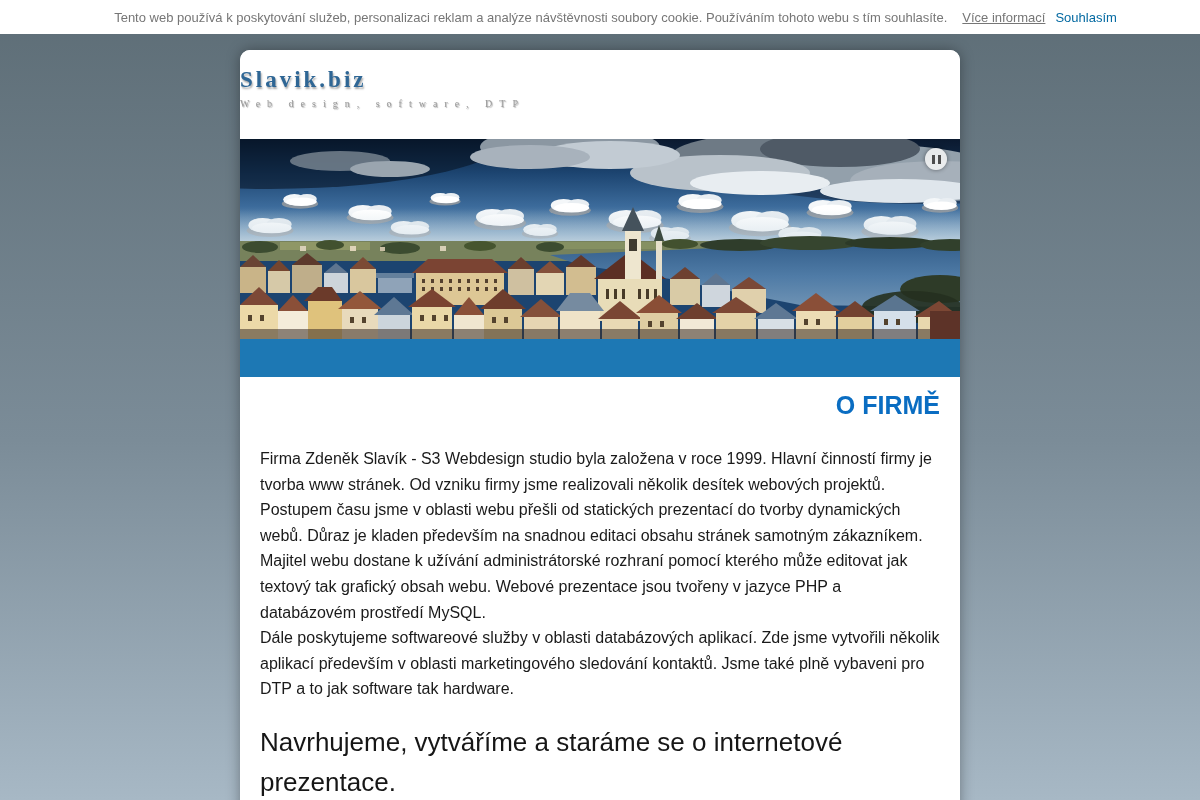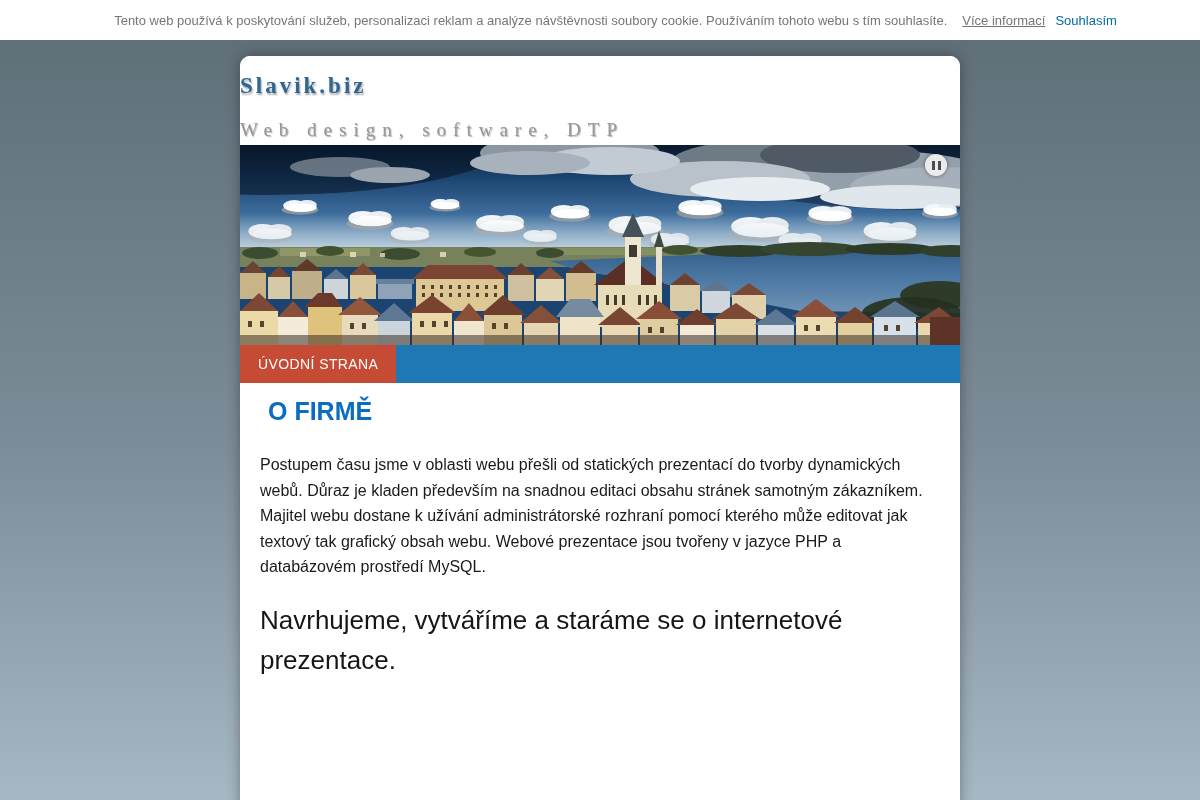--- a/index.html
+++ b/index.html
@@ -3,62 +3,62 @@
 <meta charset="utf-8">
 <style>
   * { box-sizing: border-box; }
   html,body { margin:0; padding:0; }
   body {
     width:1200px; height:800px; overflow:hidden;
     background: linear-gradient(180deg, #5d6d76 0%, #7b8c98 55%, #a7b8c5 100%);
     font-family:"Liberation Sans", sans-serif;
   }
   .cookie-bar {
-    height:40px; background:#ffffff;
+    height:34px; background:#ffffff;
     display:flex; align-items:center; justify-content:center;
     font-size:13px; color:#767676; white-space:nowrap;padding-left:31px;
   }
   .cookie-message { color:#767676; }
   .cookie-more { color:#767676; text-decoration:underline; margin-left:15px; cursor:pointer; }
   .cookie-accept { color:#0369a1; text-decoration:none; margin-left:10px; cursor:pointer; }
   .wrapper {
     width:720px; margin:16px auto 0; background:#ffffff;
     border-radius:10px 10px 0 0;
     box-shadow:0 0 14px rgba(0,0,0,0.35);
   }
   .site-header { height:89px; text-align:left; padding-top:17px; border-radius:10px 10px 0 0; background:#fff; }
   .site-title {
     margin:0; font-family:"Liberation Serif", serif;
     font-size:23px; font-weight:bold; letter-spacing:3px;
     color:#2e6695; text-shadow:1px 2px 2px rgba(0,0,0,0.35);
     cursor:pointer;
   }
   .tagline {
-    margin:20px 0 0; font-family:"Liberation Serif", serif;
-    font-size:19px; letter-spacing:7px; color:#989898;
+    margin:5px 0 0; font-family:"Liberation Serif", serif;
+    font-size:10px; letter-spacing:7px; color:#989898;
     text-shadow:1px 1px 1px rgba(0,0,0,0.3);
   }
   .hero { position:relative; width:720px; height:200px; overflow:hidden; background:#1c4470; }
   .hero svg { display:block; }
   .pause-button {
     position:absolute; top:9px; right:13px; width:22px; height:22px;
     border-radius:50%; background:rgba(244,244,244,0.88);
     display:flex; align-items:center; justify-content:center; gap:3px;
     cursor:pointer; box-shadow:0 0 4px rgba(0,0,0,0.45);
   }
   .pause-bar { width:3px; height:9px; background:#4d4d4d; }
   .nav { display:flex; height:38px; background:#1d78b4; }
   .nav-item {
     display:block; line-height:38px; padding:0 18px;
     color:#ffffff; font-size:14px; letter-spacing:0.4px;
     text-decoration:none; cursor:pointer; white-space:nowrap;
   }
   .nav-item.active { background:#c64b35; }
   .content { padding:14px 20px 40px; background:#fff; min-height:460px; }
-  .page-heading { margin:0 0 26px 8px; font-size:25px; font-weight:bold; color:#0a6dc2; }
+  .page-heading { margin:0 0 26px 8px; font-size:25px; font-weight:bold; color:#0a6dc2;text-align:right; }
   .content p { margin:0; font-size:16px; line-height:1.6; color:#1a1a1a; }
   .sub-heading { margin:20px 0 0; font-size:26px; font-weight:400; color:#161616; line-height:1.55; }
 </style>
 </head>
 <body>
 
 <div class="cookie-bar">
   <span class="cookie-message">Tento web používá k poskytování služeb, personalizaci reklam a analýze návštěvnosti soubory cookie. Používáním tohoto webu s tím souhlasíte.</span>
   <a class="cookie-more">Více informací</a>
   <a class="cookie-accept">Souhlasím</a>
@@ -298,22 +298,23 @@
 
     <div class="pause-button">
       <span style="display:flex;gap:3px;">
         <span class="pause-bar"></span>
           <span class="pause-bar"></span>
       </span>
     </div>
   </div>
 
   <nav class="nav">
-    <a class="nav-item active">ÚVODNÍ STRANA</a>
   </nav>
 
   <main class="content">
     <h2 class="page-heading">O FIRMĚ</h2>
+    <p>Firma Zdeněk Slavík - S3 Webdesign studio byla založena v roce 1999. Hlavní činností firmy je tvorba www stránek. Od vzniku firmy jsme realizovali několik desítek webových projektů.</p>
     <p>Postupem času jsme v oblasti webu přešli od statických prezentací do tvorby dynamických webů. Důraz je kladen především na snadnou editaci obsahu stránek samotným zákazníkem. Majitel webu dostane k užívání administrátorské rozhraní pomocí kterého může editovat jak textový tak grafický obsah webu. Webové prezentace jsou tvořeny v jazyce PHP a databázovém prostředí MySQL.</p>
+    <p>Dále poskytujeme softwareové služby v oblasti databázových aplikací. Zde jsme vytvořili několik aplikací především v oblasti marketingového sledování kontaktů. Jsme také plně vybaveni pro DTP a to jak software tak hardware.</p>
     <h3 class="sub-heading">Navrhujeme, vytváříme a staráme se o internetové prezentace.</h3>
   </main>
 
 </div>
 
 </body></html>

